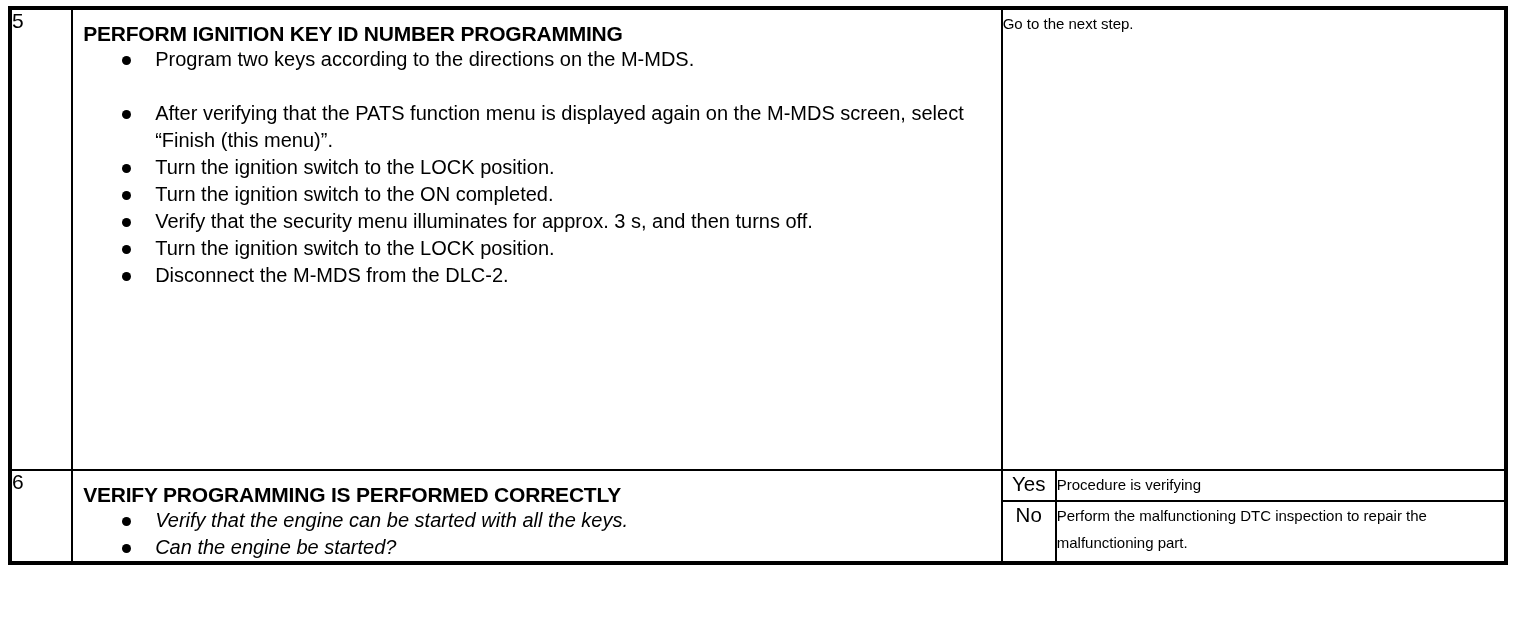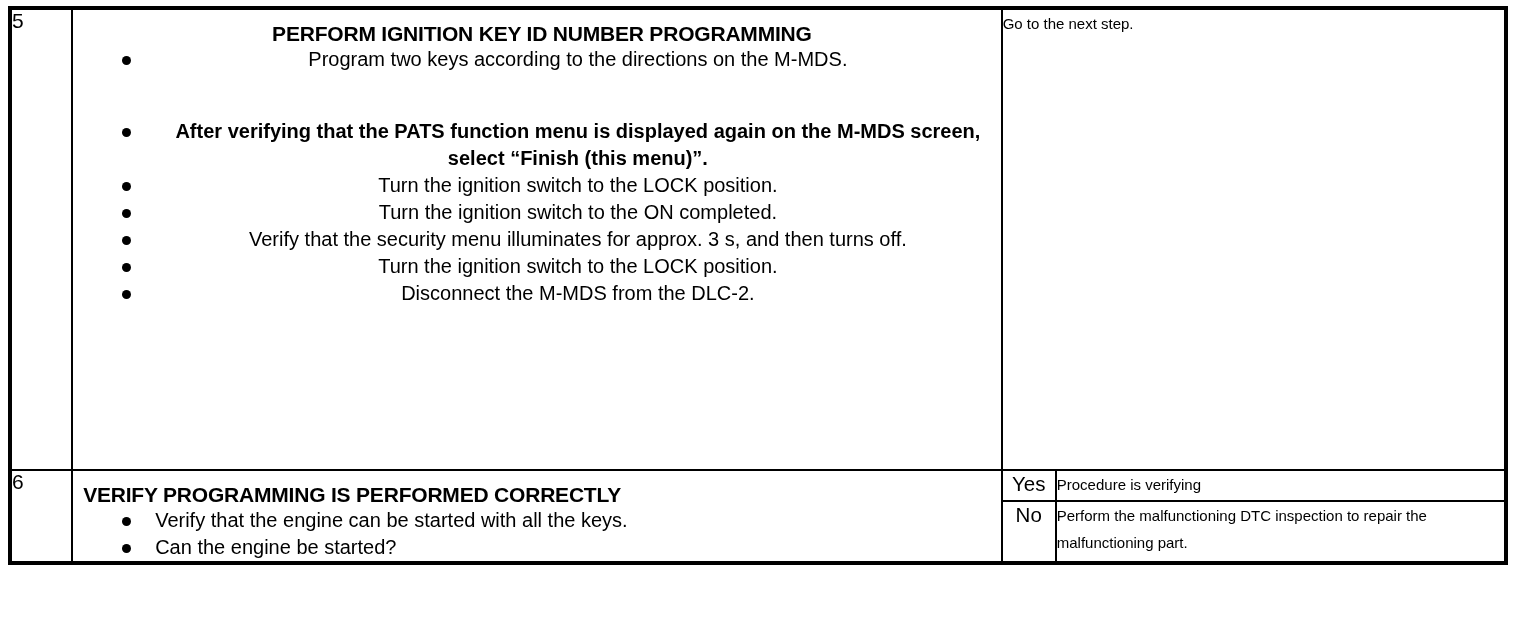--- a/index.html
+++ b/index.html
@@ -79,44 +79,44 @@
     width: 9px;
     height: 9px;
     border-radius: 50%;
     background: #000000;
   }
   ul.bullets li b { font-weight: normal; }
 
   
   .b-row5 li { margin-top: 28px; }
   .b-row5 { padding-top: 0px; }
-  .b-row5 li.two-line { margin-top: 45px; font-weight: bold; }
-
-  .b-row6 li { margin-top: 31px; }
+  .b-row5 li.two-line { margin-top: 27px; }
+
+  .b-row6 li { margin-top: 31px; font-style: italic; }
 
   
   .yn-cell {
     font-size: 20.5px;
     line-height: 1.25;
     padding: 0 4px 0 6px;
     text-align: center;
     vertical-align: middle;
   }
   .action-cell {
     font-size: 15px;
     line-height: 27px;
     padding: 0 6px 0 8px;
     vertical-align: middle;
   }
   .action-r5 {
     vertical-align: middle;
     padding-left: 8px;
   }
   .nowrapish { white-space: normal; }
-  .pad-bottom-5 { height: 459px; text-align: center; }
+  .pad-bottom-5 { height: 459px; }
 </style>
 </head>
 <body>
 
 <div class="page">
 
   <table class="proc-table">
     <colgroup>
       <col class="c-step">
       <col class="c-body">

